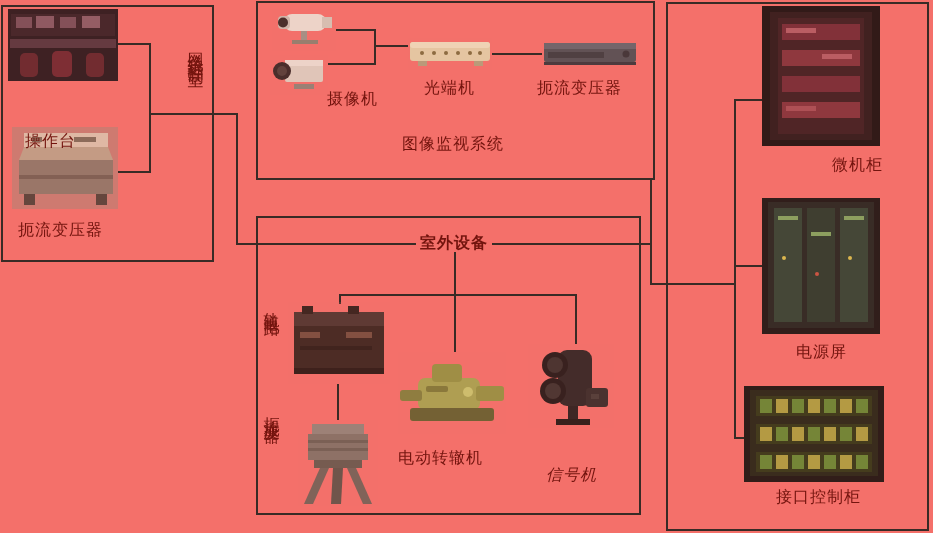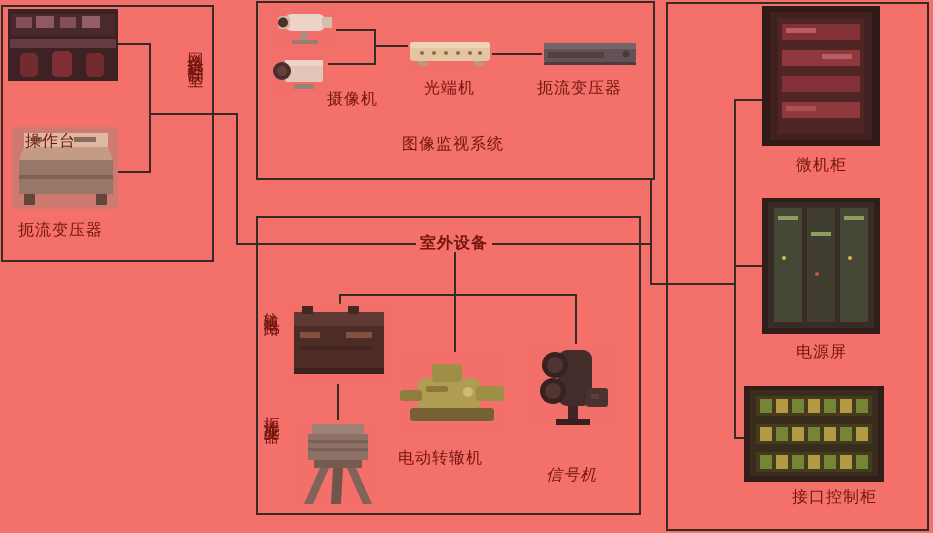--- a/index.html
+++ b/index.html
@@ -245,21 +245,21 @@
       <rect x="16" y="12" width="86" height="116" fill="#31171a"></rect>
       <rect x="20" y="18" width="78" height="16" fill="#6d2630"></rect>
       <rect x="20" y="44" width="78" height="16" fill="#7c2e36"></rect>
       <rect x="20" y="70" width="78" height="16" fill="#6d2630"></rect>
       <rect x="20" y="96" width="78" height="16" fill="#7c2e36"></rect>
       <rect x="24" y="22" width="30" height="5" fill="#b05a62"></rect>
       <rect x="60" y="48" width="30" height="5" fill="#b05a62"></rect>
       <rect x="24" y="100" width="30" height="5" fill="#a14a52"></rect>
     </svg>
   </div>
-  <div class="lbl" style="left:796px;top:156px;text-align:right;">微机柜</div>
+  <div class="lbl" style="left:832px;top:156px;text-align:right;">微机柜</div>
 
   <div class="photo" style="left:762px;top:198px;">
     <svg width="118" height="136" viewBox="0 0 118 136">
       <rect width="118" height="136" fill="#0d0f0c"></rect>
       <rect x="6" y="4" width="106" height="126" fill="#16201a"></rect>
       <rect x="12" y="10" width="28" height="114" fill="#24402e"></rect>
       <rect x="45" y="10" width="28" height="114" fill="#1d3526"></rect>
       <rect x="78" y="10" width="28" height="114" fill="#24402e"></rect>
       <rect x="16" y="18" width="20" height="4" fill="#7aa85e"></rect>
       <rect x="49" y="34" width="20" height="4" fill="#7aa85e"></rect>
@@ -294,15 +294,15 @@
       <rect x="112" y="41" width="12" height="14" fill="#a8a23c"></rect>
       <rect x="16" y="69" width="12" height="14" fill="#5d8a2e"></rect>
         <rect x="32" y="69" width="12" height="14" fill="#a8a23c"></rect>
       <rect x="48" y="69" width="12" height="14" fill="#5d8a2e"></rect>
         <rect x="64" y="69" width="12" height="14" fill="#a8a23c"></rect>
       <rect x="80" y="69" width="12" height="14" fill="#5d8a2e"></rect>
         <rect x="96" y="69" width="12" height="14" fill="#a8a23c"></rect>
       <rect x="112" y="69" width="12" height="14" fill="#5d8a2e"></rect>
     </svg>
   </div>
-  <div class="lbl" style="left:792px;top:488px;text-align:center;">接口控制柜</div>
+  <div class="lbl" style="left:776px;top:488px;text-align:center;">接口控制柜</div>
 
 </div>
 
 </body></html>

